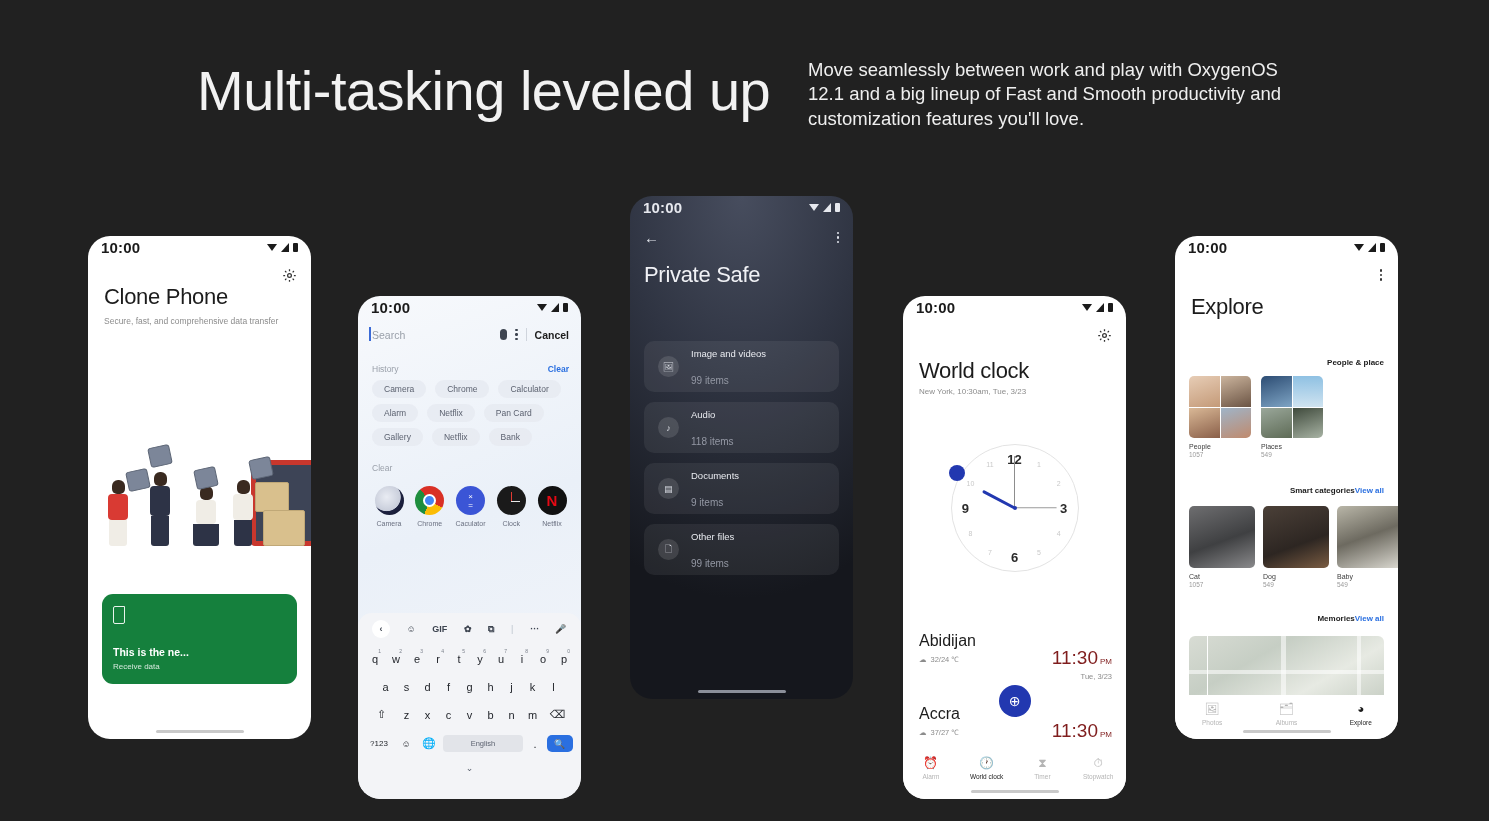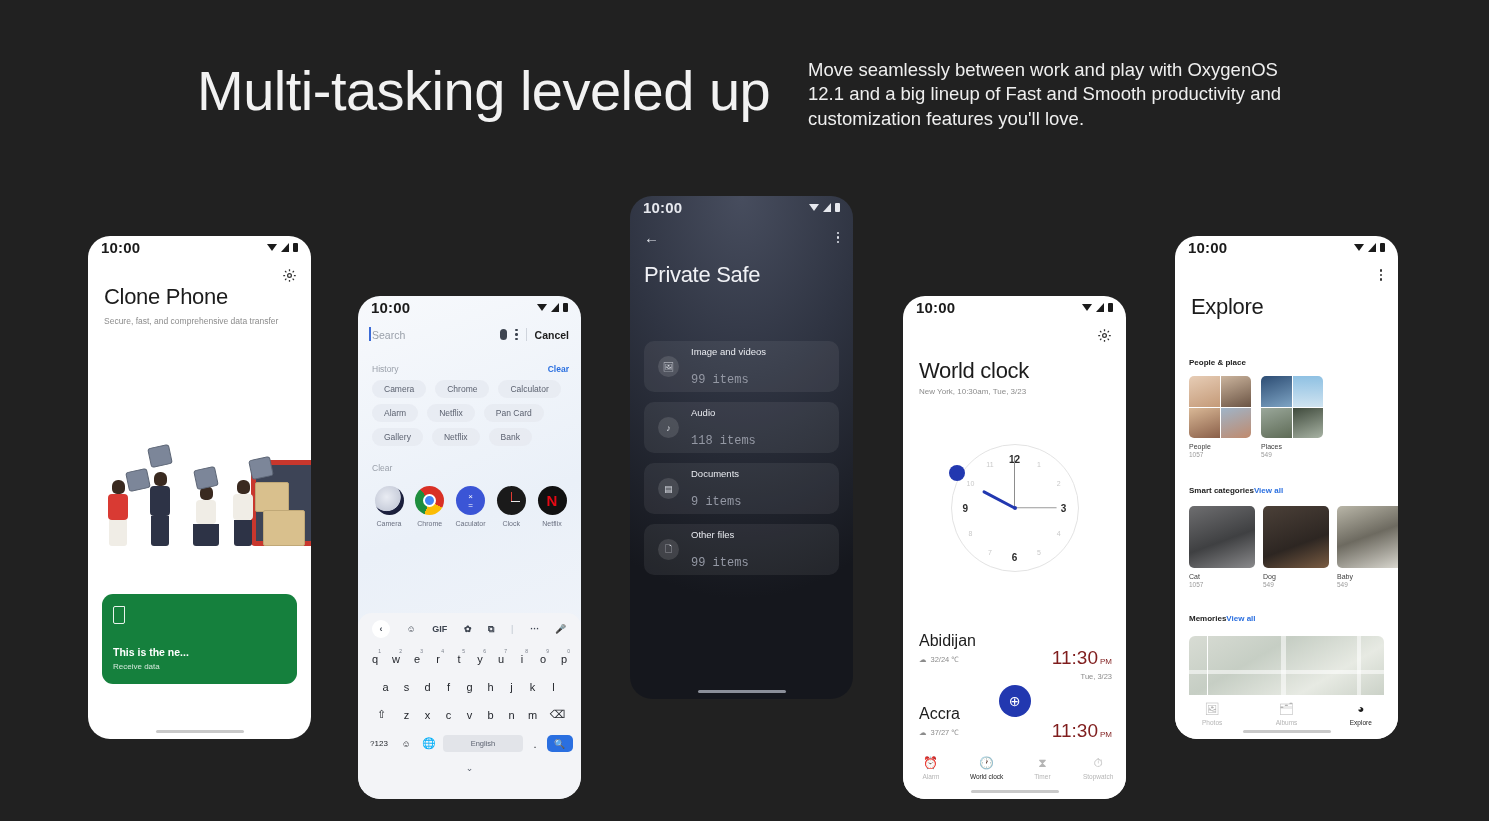--- a/index.html
+++ b/index.html
@@ -130,33 +130,33 @@
     background:radial-gradient(120% 80% at 50% 0%,#474d5e 0%,#2f3442 45%,#15171d 100%); }
   #phone-safe .statusbar { color:#e6e8ee; }
   .safe-bar { position:absolute;left:14px;right:14px;top:34px;display:flex;justify-content:space-between;align-items:center;color:#e2e5ec; }
   .arrow-l { font-size:15px;line-height:1; }
   .safe-title { position:absolute;left:14px;top:66px;font-size:22px;color:#f0f1f5;font-weight:400;letter-spacing:-0.3px; }
 
   .safe-list { position:absolute;left:14px;right:14px;top:145px;display:flex;flex-direction:column;gap:10px; }
   .safe-item { height:51px;background:rgba(255,255,255,.065);border-radius:10px;display:flex;align-items:center;padding:0 14px;gap:12px; }
   .safe-ic { width:21px;height:21px;border-radius:50%;background:rgba(255,255,255,.12);display:flex;align-items:center;justify-content:center;font-size:9px;color:#d6d9e0; }
   .safe-t { font-size:9.5px;color:#e9ebf0; }
-  .safe-s { font-size:12px;color:#9498a4;margin-top:16px;font-family:Liberation Mono, monospace; }
+  .safe-s { font-size:10px;color:#9498a4;margin-top:16px; }
   #phone-safe .home-ind { background:#8b8f99; }
 
   
   #phone-clock { left:903px; top:296px; width:223px; height:503px; }
   #phone-clock .statusbar { color:#1b1b1b; }
   .clock-gear { position:absolute;right:14px;top:32px;color:#333; }
   .clock-title { position:absolute;left:16px;top:62px;font-size:22px;color:#1c1c1c;font-weight:400;letter-spacing:-0.3px; }
   .clock-sub { position:absolute;left:16px;top:91px;font-size:8px;color:#8c8c8c; }
 
   .dial { position:absolute;left:50%;top:148px;transform:translateX(-50%);width:128px;height:128px;border-radius:50%;border:1.5px solid #e3e3e3; }
   .dial .num { position:absolute;font-size:7px;color:#c9c9c9;transform:translate(-50%,-50%); }
-  .dial .num.maj { color:#2b2b2b;font-weight:700;font-size:10px; }
+  .dial .num.maj { color:#2b2b2b;font-weight:700;font-size:13px; }
   .hand { position:absolute;left:50%;bottom:50%;transform-origin:50% 100%;background:#999;border-radius:1px; }
   .hand.min { width:1.4px;height:52px;background:#8d8d8d; }
   .hand.sec { width:1.4px;height:42px;background:#9a9a9a; }
   .hand.hour { width:3px;height:36px;background:#2238b0;border-radius:2px; }
   .dial-dot { position:absolute;width:16px;height:16px;border-radius:50%;background:#2238b0; }
   .dial-center { position:absolute;left:50%;top:50%;width:4px;height:4px;border-radius:50%;background:#2238b0;transform:translate(-50%,-50%); }
 
   .city-list { position:absolute;left:16px;right:14px;top:324px; }
   .city { display:flex;justify-content:space-between;align-items:flex-start;padding:12px 0;gap:7px; }
   .city-name { font-size:16px;color:#1c1c1c;font-weight:400; }
@@ -172,21 +172,21 @@
   .nav-it.on { color:#1c1c1c; }
   .nav-ic { height:14px;display:flex;align-items:center;justify-content:center;font-size:12px;margin-bottom:3px; }
   .nav-lbl { font-size:6.5px; }
 
   
   #phone-explore { left:1175px; top:236px; width:223px; height:503px; }
   #phone-explore .statusbar { color:#1b1b1b; }
   .exp-kebab { position:absolute;right:16px;top:33px;color:#333; }
   .exp-title { position:absolute;left:16px;top:58px;font-size:22px;color:#1c1c1c;font-weight:400;letter-spacing:-0.3px; }
 
-  .exp-sec { position:absolute;left:14px;right:14px;display:flex;justify-content:flex-start;align-items:center; }
+  .exp-sec { position:absolute;left:14px;right:14px;display:flex;justify-content:flex-end;align-items:center; }
   .exp-sec-lbl { font-size:8px;color:#1c1c1c;font-weight:700; }
   .exp-sec-act { font-size:8px;color:#2a6fe0;font-weight:700; }
 
   .pp-row { position:absolute;left:14px;top:140px;display:flex;gap:10px; }
   .pp-item { width:62px; }
   .quad { width:62px;height:62px;border-radius:5px;overflow:hidden;display:grid;grid-template-columns:1fr 1fr;grid-template-rows:1fr 1fr;gap:1px; }
   .quad div { width:100%;height:100%; }
   .tile-lbl { font-size:7px;color:#3c3c3c;margin-top:5px; }
   .tile-cnt { font-size:6.5px;color:#9a9a9a;margin-top:1px; }
 

